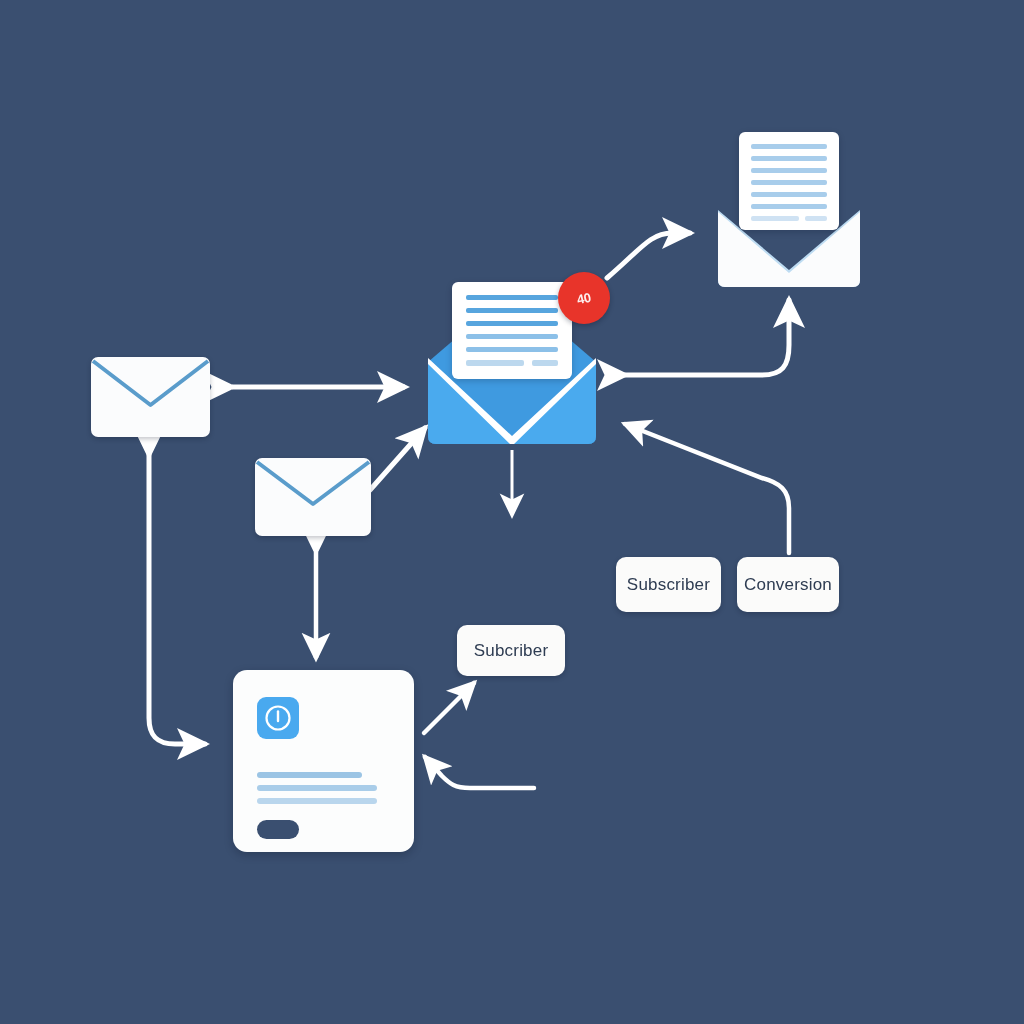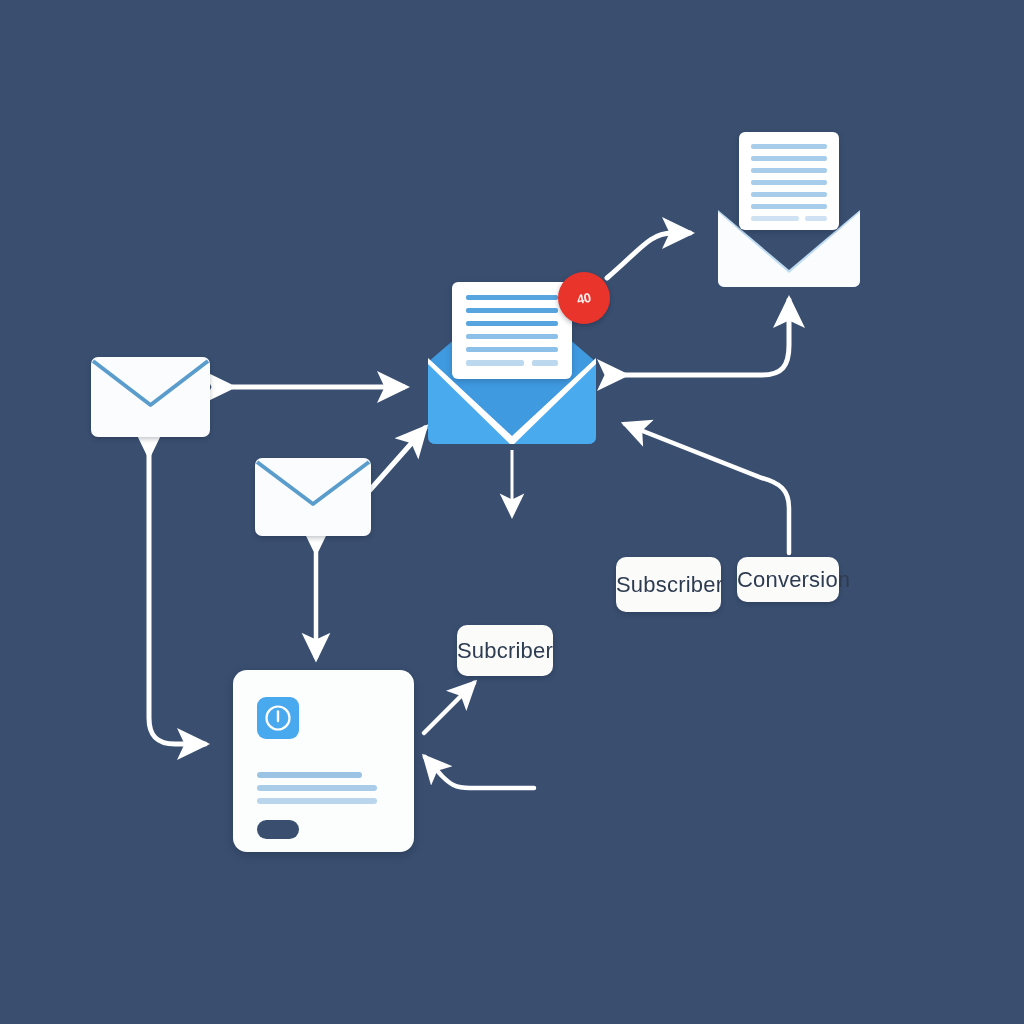--- a/index.html
+++ b/index.html
@@ -76,22 +76,23 @@
     opacity: 0.92;
   }
 
   
   .pill {
     position: absolute;
     background: #fbfbfa;
     border-radius: 10px;
     display: flex;
     align-items: center;
+    justify-content: center;
     color: #2e3c52;
-    font-size: 22px;
+    font-size: 17px;
     letter-spacing: 0.2px;
     box-shadow: 0 2px 5px rgba(10,20,40,0.25);
   }
 
   
   .card {
     position: absolute;
     background: #fcfdfd;
     border-radius: 14px;
     box-shadow: 0 3px 8px rgba(10,20,40,0.28);
@@ -231,25 +232,25 @@
   </div>
 
   <div class="badge" style="left:558px; top:272px; width:52px; height:52px;">
     <span class="badge-text">40</span>
   </div>
 
   <div class="pill" style="left:616px; top:557px; width:105px; height:55px;">
     <span>Subscriber</span>
   </div>
 
-  <div class="pill" style="left:737px; top:557px; width:102px; height:45px;">
+  <div class="pill" style="left:737px; top:557px; width:102px; height:55px;">
     <span>Conversion</span>
   </div>
 
-  <div class="pill" style="left:457px; top:625px; width:96px; height:51px;">
+  <div class="pill" style="left:457px; top:625px; width:108px; height:51px;">
     <span>Subcriber</span>
   </div>
 
 
   <div class="card" style="left:233px; top:670px; width:181px; height:182px;">
     <div class="card-icon" style="left:24px; top:27px; width:42px; height:42px;">
       <svg width="30" height="30" viewBox="0 0 30 30" xmlns="http://www.w3.org/2000/svg">
         <circle cx="15" cy="15" r="11.5" fill="none" stroke="#ffffff" stroke-width="2.2"></circle>
         <line x1="15" y1="8.5" x2="15" y2="18" stroke="#ffffff" stroke-width="2.4" stroke-linecap="round"></line>
       </svg>

